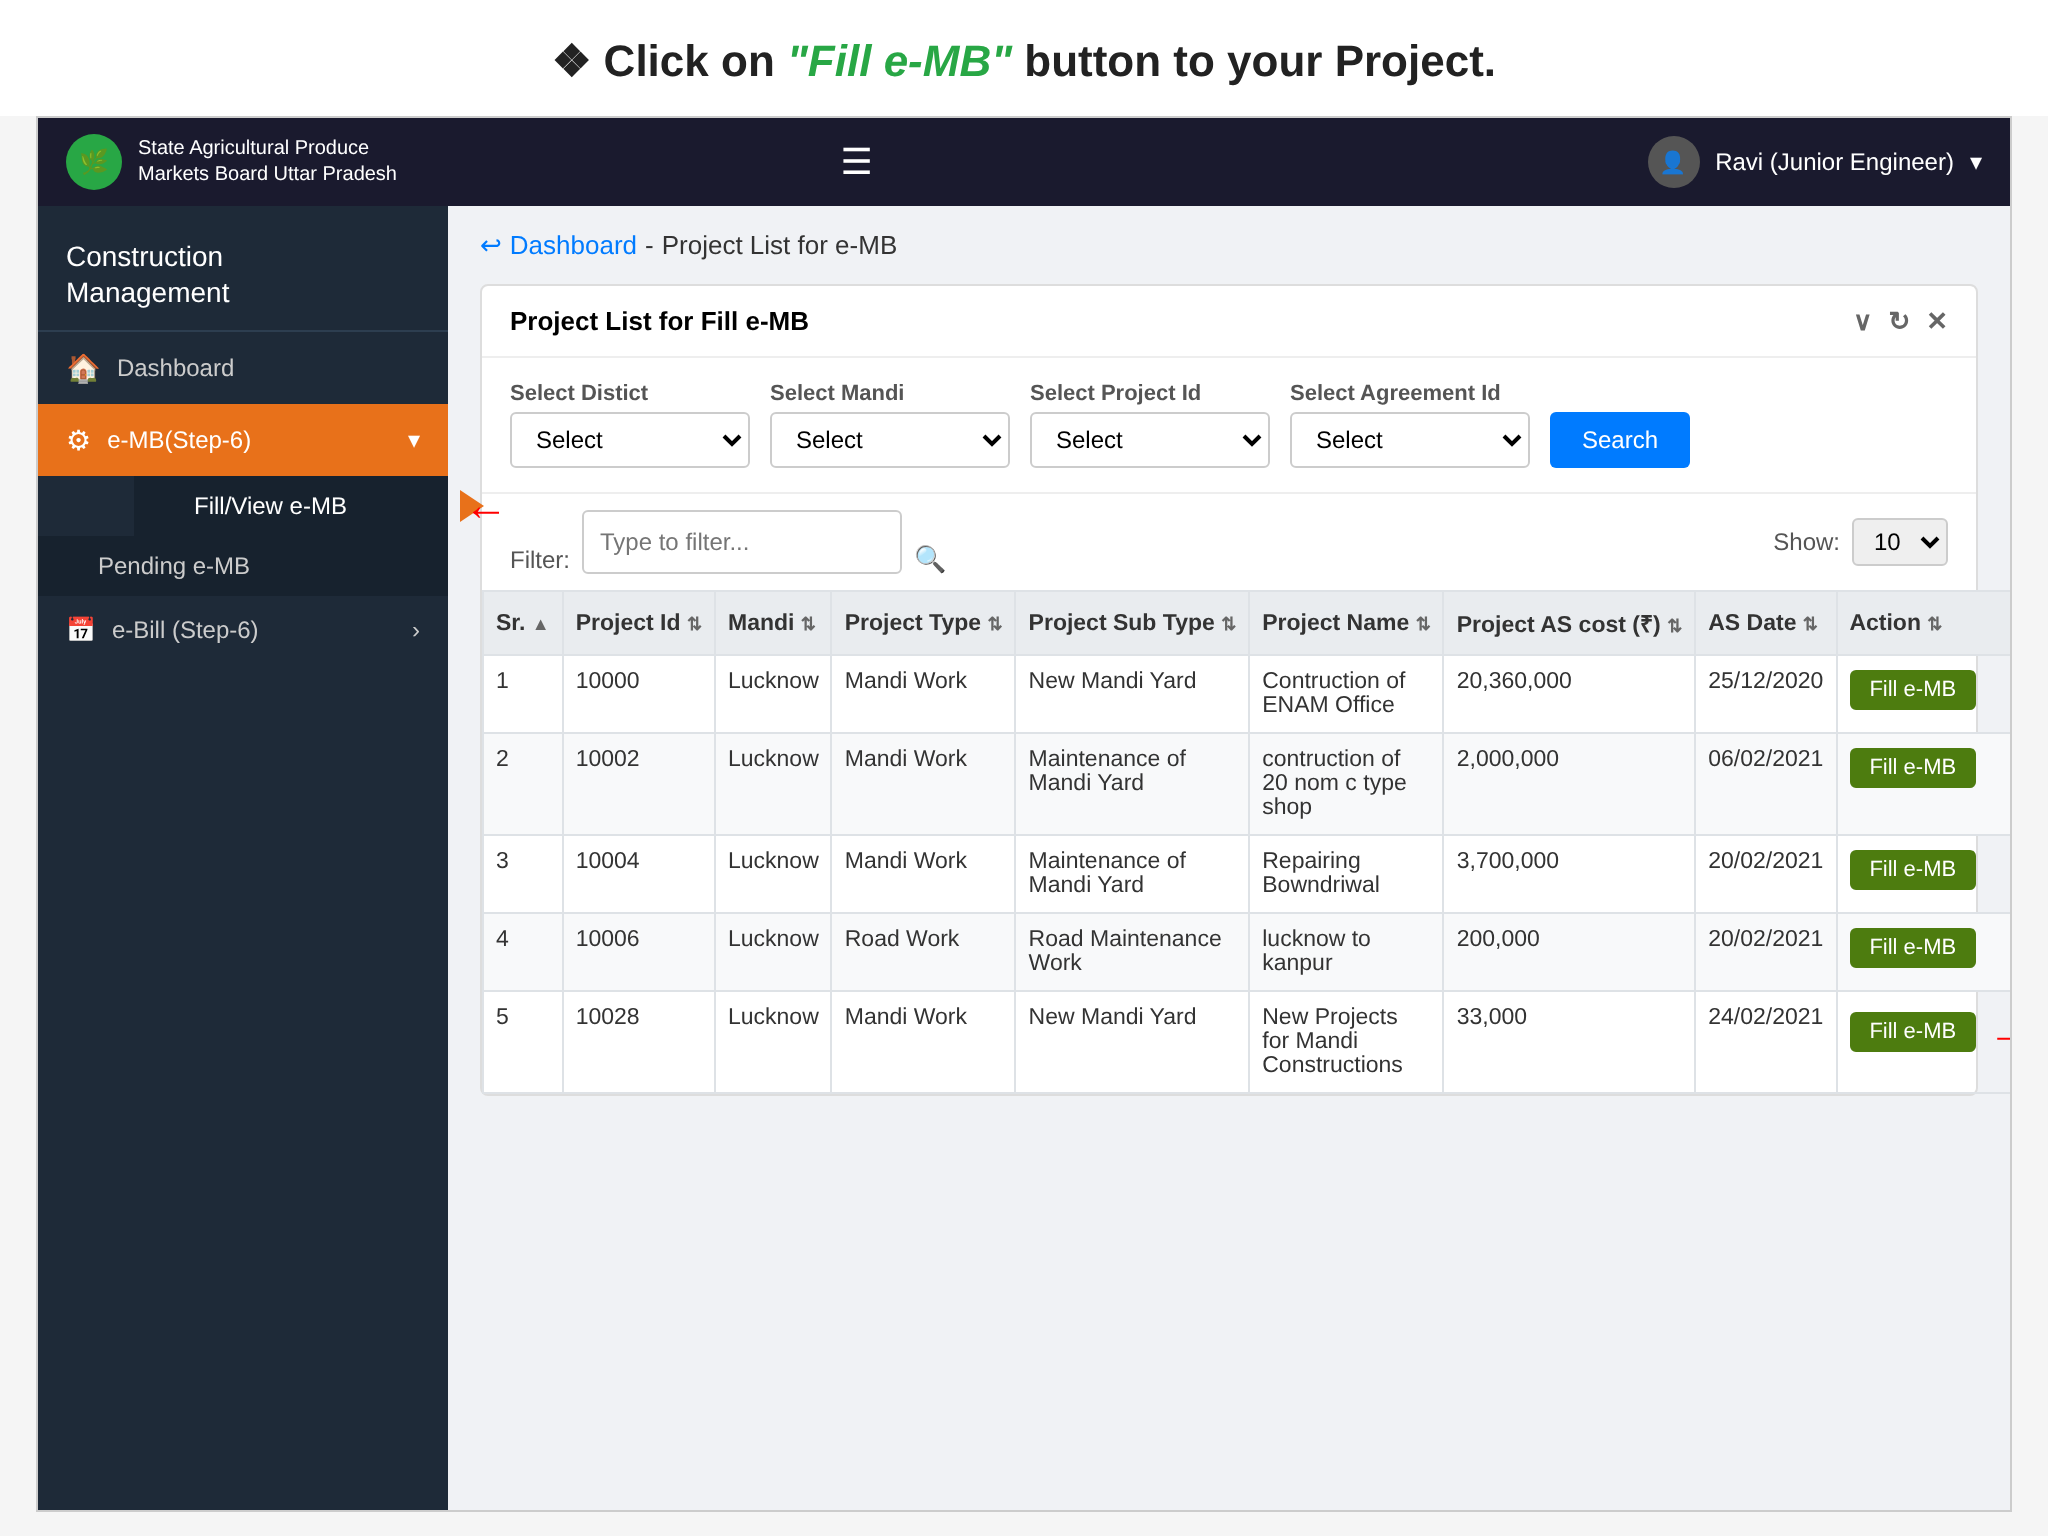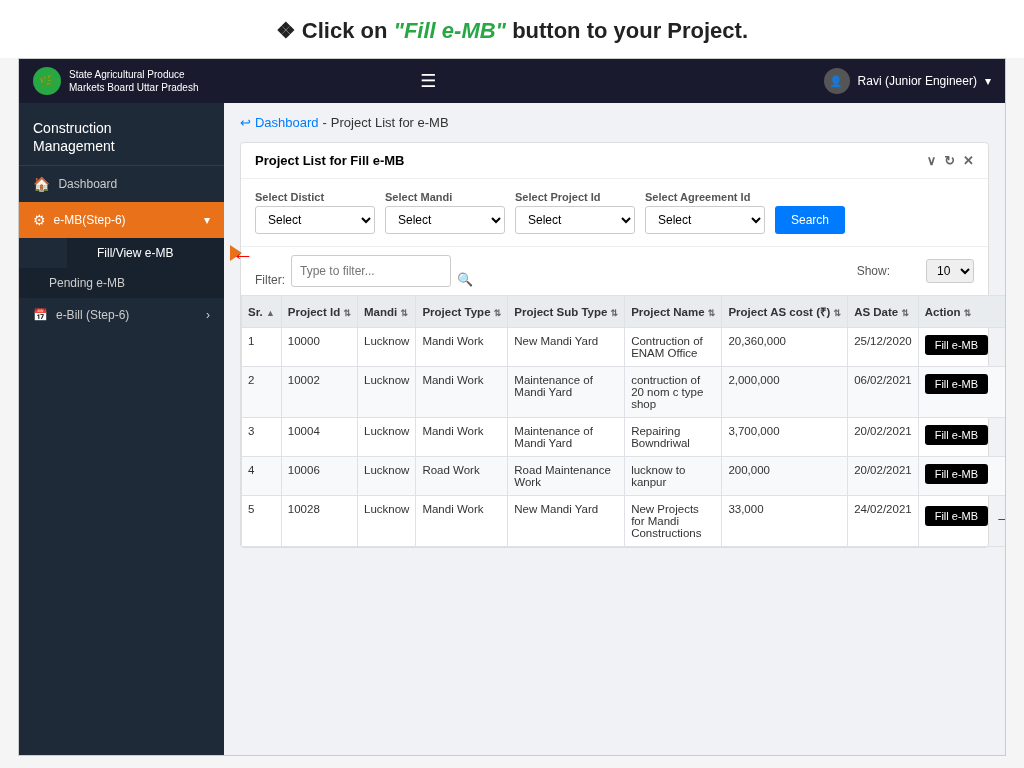--- a/index.html
+++ b/index.html
@@ -218,23 +218,23 @@
       gap: 6px;
     }
     .filter-input-wrap label { font-size: 12px; color: #555; }
     .filter-input {
       border: 1px solid #ccc;
       border-radius: 3px;
       padding: 8px 8px;
       font-size: 12px;
       width: 160px;
     }
-    .show-wrap { display: flex; align-items: center; gap: 17px; font-size: 12px; color: #555; }
+    .show-wrap { display: flex; align-items: center; gap: 6px; font-size: 12px; color: #555; }
     .show-select {
-      border: 1px solid #ccc; border-radius: 3px; padding: 3px 6px; font-size: 12px; margin-left: 19px;
+      border: 1px solid #ccc; border-radius: 3px; padding: 3px 6px; font-size: 12px;
     }
 
     
     table {
       width: 100%;
       border-collapse: collapse;
       font-size: 11.5px;
     }
     thead tr {
       background: #e9ecef;
@@ -250,21 +250,21 @@
     th .sort-icon { font-size: 9px; color: #666; }
     td {
       padding: 7px 6px;
       border: 1px solid #dee2e6;
       color: #333;
       vertical-align: top;
     }
     tr:nth-child(even) td { background: #f8f9fa; }
 
     .btn-fill-emb {
-      background: #000000;
+      background: #4d7c0f;
       color: #fff;
       border: none;
       padding: 4px 10px;
       border-radius: 3px;
       cursor: pointer;
       font-size: 11px;
       white-space: nowrap;
     }
   </style>
 </head>

